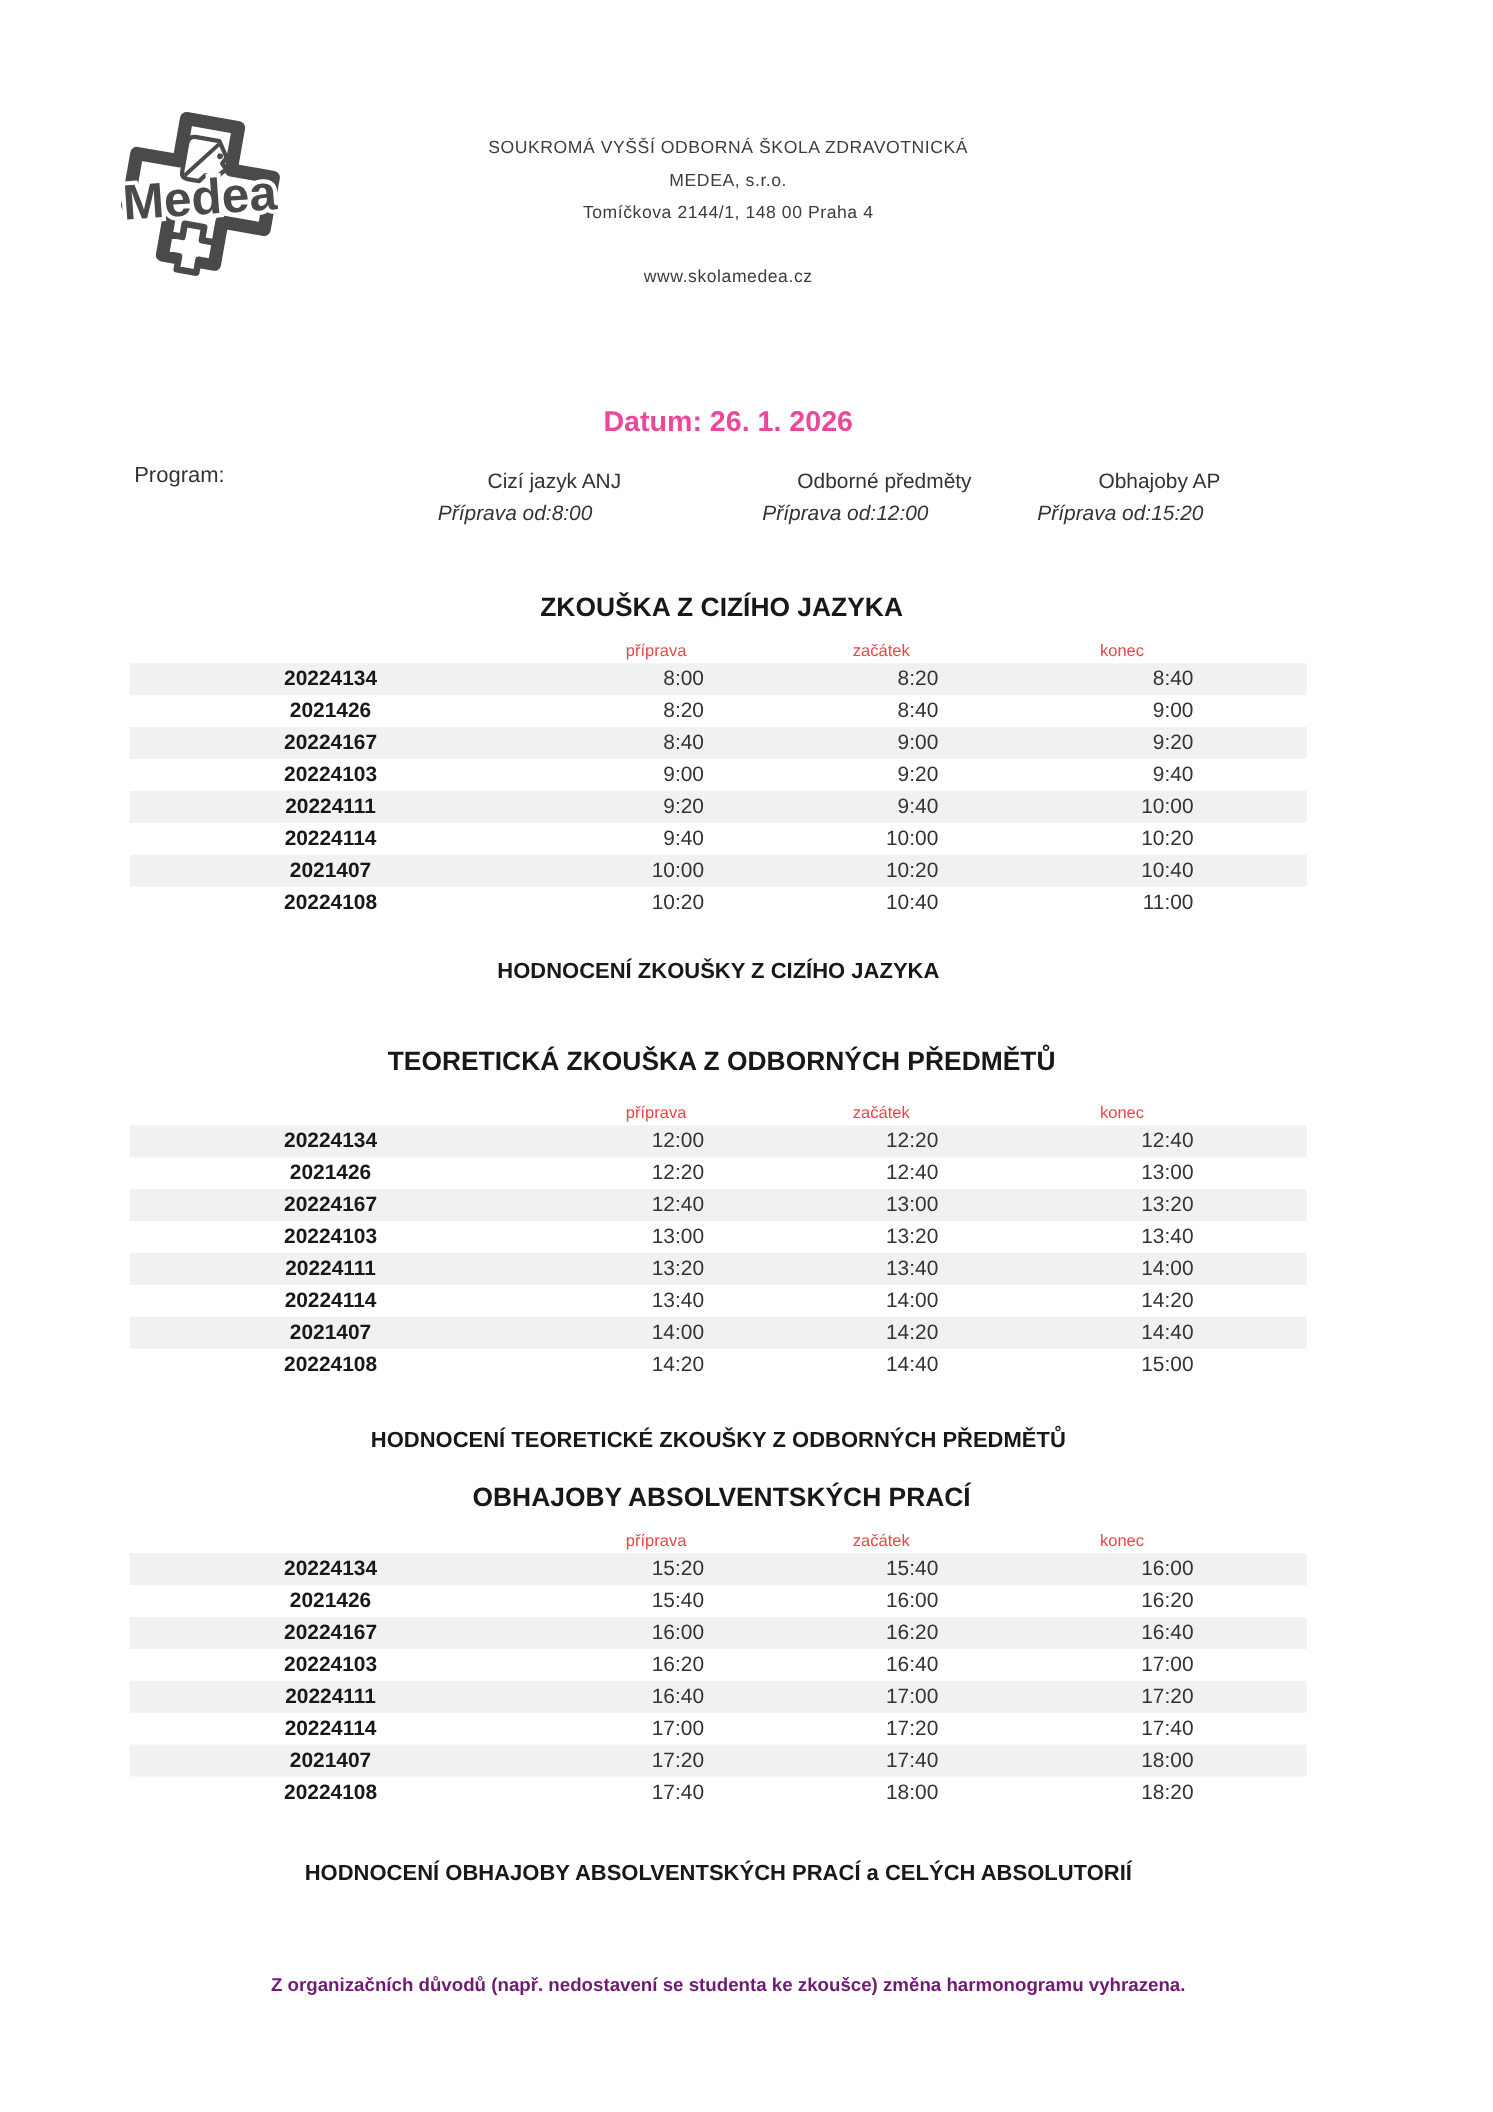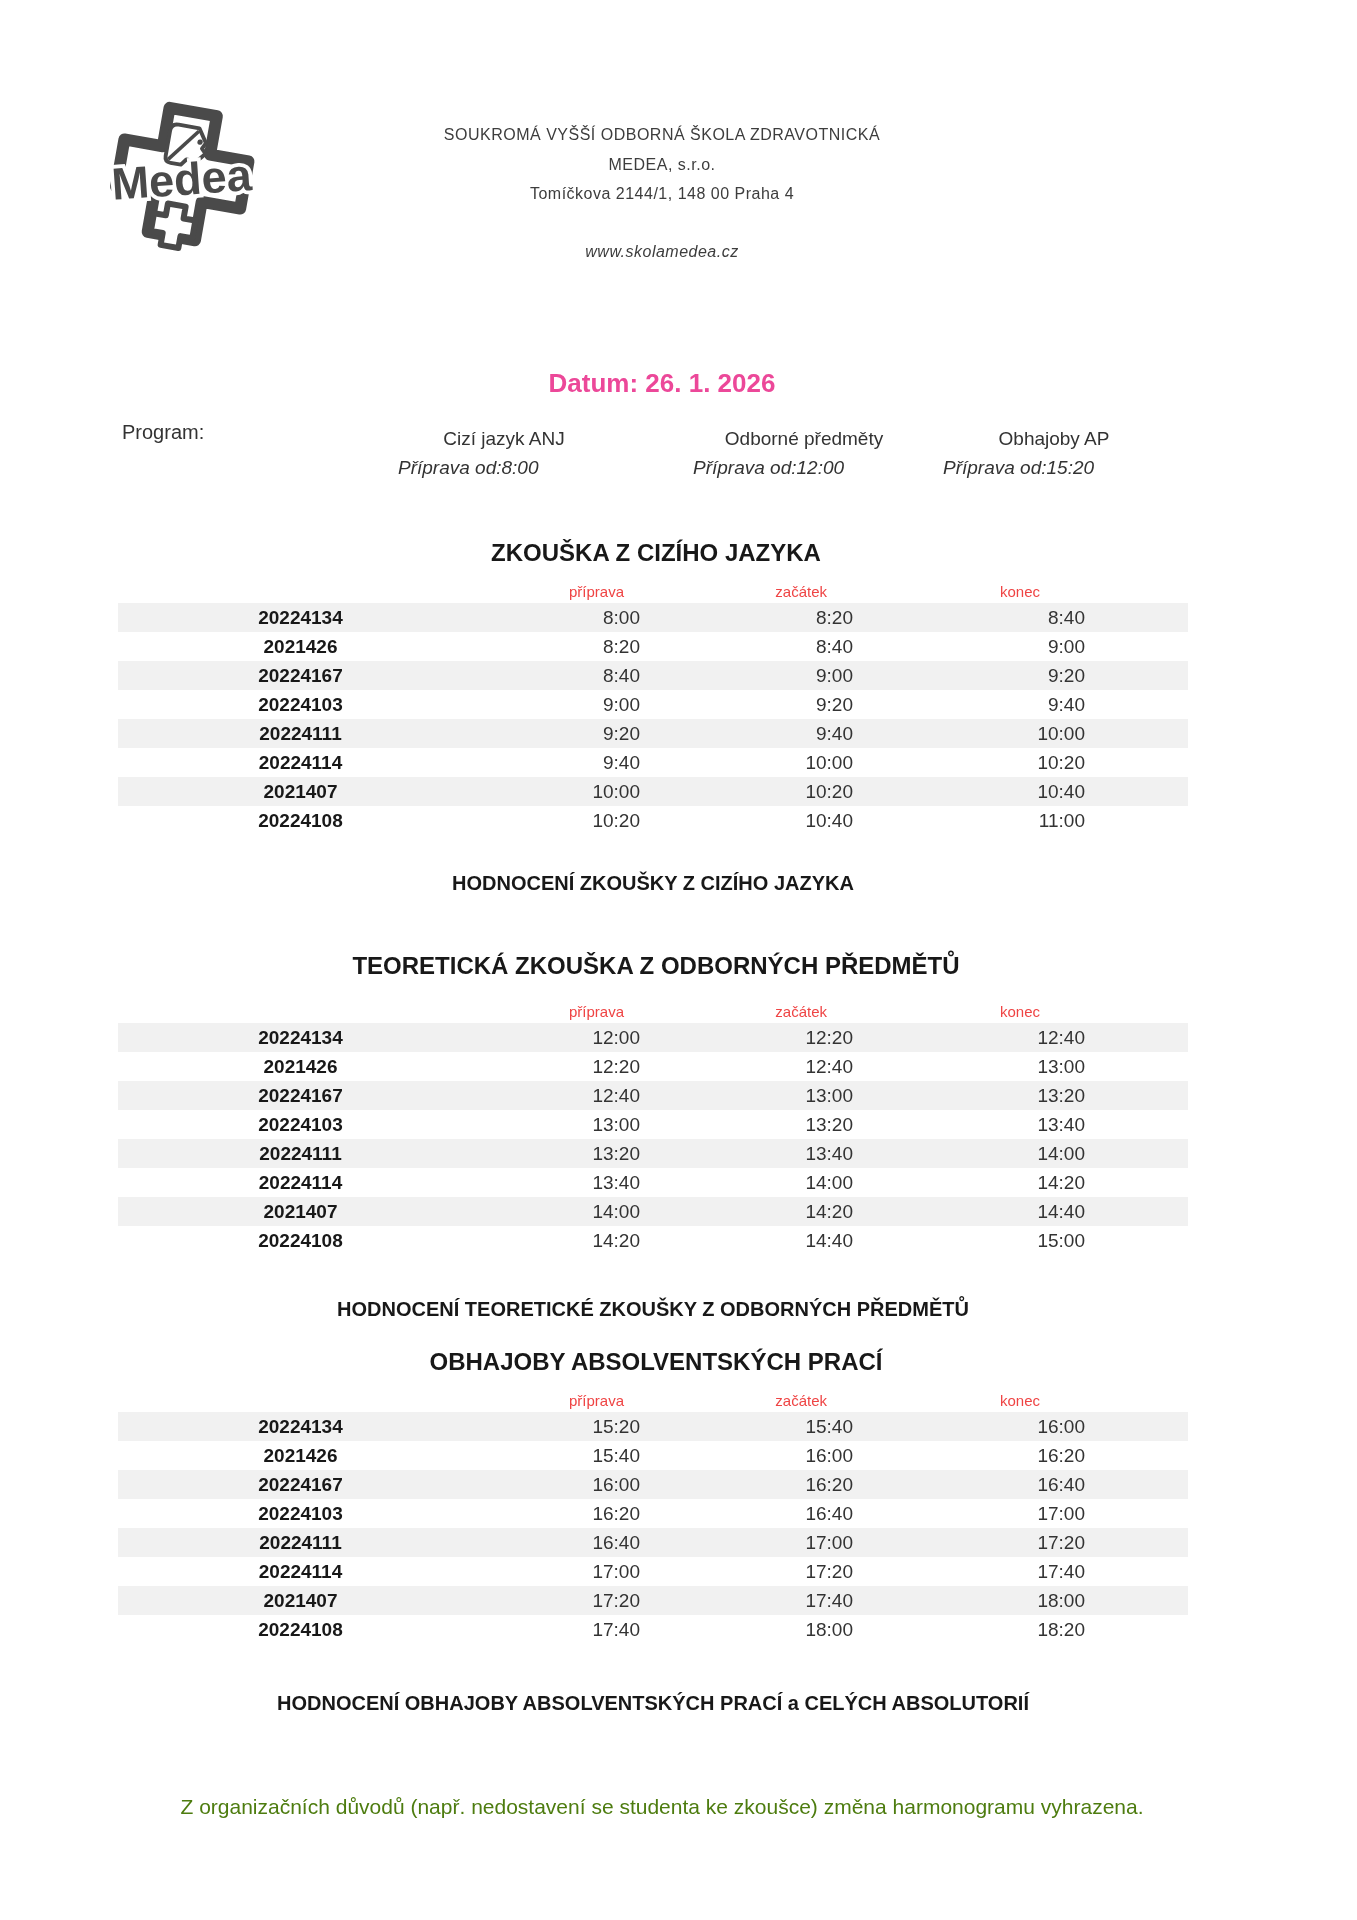--- a/index.html
+++ b/index.html
@@ -35,21 +35,21 @@
   .h-prep{text-align:right;padding-right:22px;}
   .h-start{text-align:right;padding-right:31px;}
   .h-end{text-align:right;padding-right:148px;}
   .t-row{display:grid;grid-template-columns:302px 226px 212px 330px;height:29px;line-height:29px;}
   .t-row:nth-child(odd){background:#f1f1f1;}
   .c-id{font-weight:bold;text-align:center;padding-left:63px;font-size:19px;color:#181818;}
   .c-prep{text-align:right;padding-right:6px;font-size:19px;color:#333;}
   .c-start{text-align:right;padding-right:5px;font-size:19px;color:#333;}
   .c-end{text-align:right;padding-right:103px;font-size:19px;color:#333;}
 
-  .note{font-size:21px;color:#4d7c0f;}
+  .note{font-size:17px;color:#701a75;font-weight:bold;}
 </style>
 </head>
 <body>
 
 <div class="page">
 
   <div class="abs logo-wrap">
     <svg width="180" height="155" viewBox="0 0 120 100">
       <g transform="rotate(10 60 50)">
         <path d="M 44 7 h 32 v 26 h 26 v 32 h -26 v 26 h -32 v -26 h -26 v -32 h 26 z" fill="#ffffff" stroke="#4a4a4a" stroke-width="8" stroke-linejoin="round"></path>
@@ -62,21 +62,21 @@
           <path d="M54 70 h12 v8 h8 v12 h-8 v8 h-12 v-8 h-8 v-12 h8 z" fill="#ffffff" stroke="#4a4a4a" stroke-width="4" stroke-linejoin="round"></path>
         </g>
       </g>
       <text x="60" y="63" text-anchor="middle" font-family="Liberation Sans, sans-serif" font-size="30" font-weight="bold" transform="rotate(-4 60 58)" fill="#4a4a4a" stroke="#ffffff" stroke-width="5" style="paint-order:stroke">Medea</text>
     </svg>
   </div>
 
   <div class="abs centered school-line" style="top:126px;">SOUKROMÁ VYŠŠÍ ODBORNÁ ŠKOLA ZDRAVOTNICKÁ</div>
   <div class="abs centered school-line" style="top:156px;">MEDEA, s.r.o.</div>
   <div class="abs centered school-line" style="top:185px;">Tomíčkova 2144/1, 148 00 Praha 4</div>
-  <div class="abs centered school-line" style="top:243px;font-style:italic;">www.skolamedea.cz</div>
+  <div class="abs centered school-line" style="top:243px;">www.skolamedea.cz</div>
 
   <div class="abs centered doc-date" style="top:368px;">Datum: 26. 1. 2026</div>
 
   <div class="abs program-label">Program:</div>
 
   <div class="pg pg1">
     <div class="pg-name">Cizí jazyk ANJ</div>
     <div class="pg-prep">
       <span>Příprava od:</span>
       <span>8:00</span>

